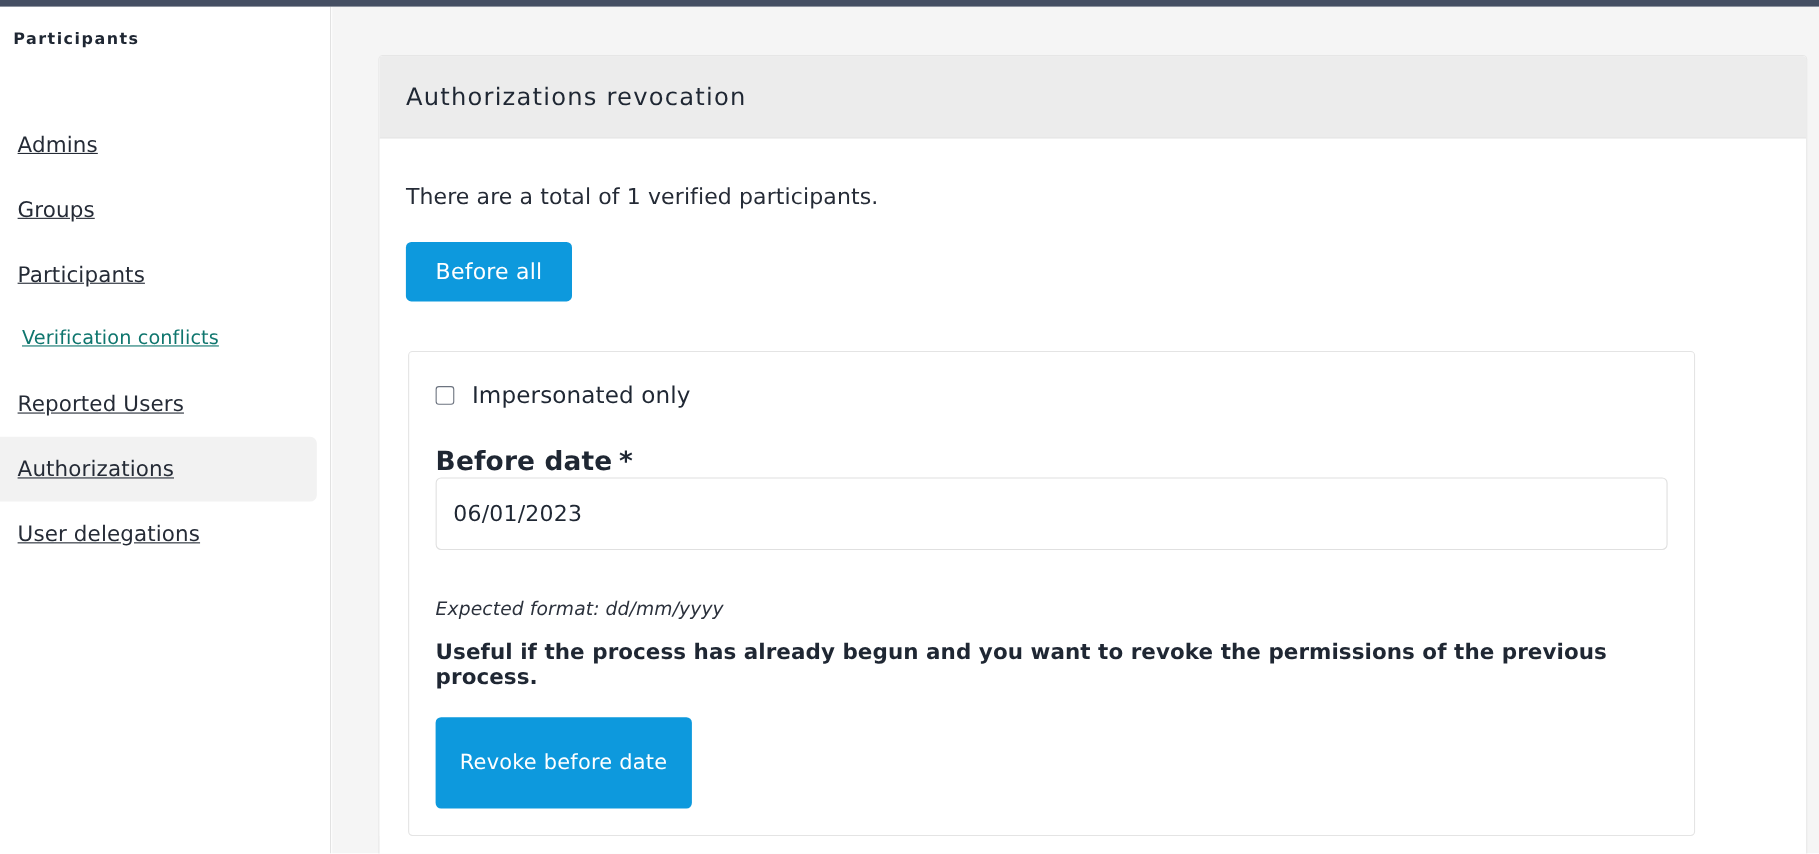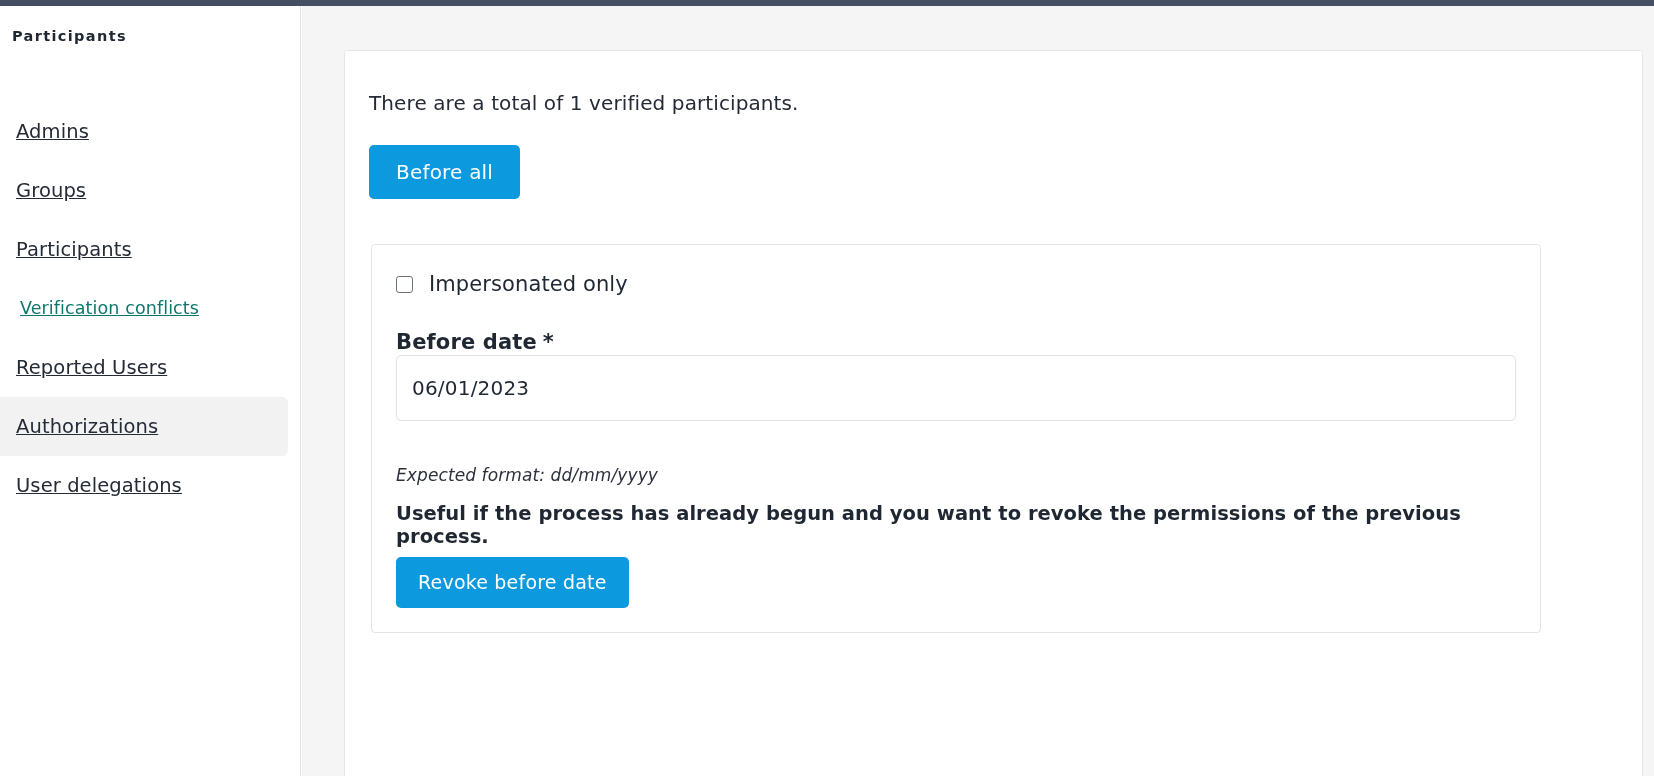--- a/index.html
+++ b/index.html
@@ -141,22 +141,22 @@
     font-size: 20px;
     font-family: "DejaVu Sans", "Liberation Sans", sans-serif;
     padding: 17px 27px;
     cursor: pointer;
     letter-spacing: 0.2px;
     line-height: 1;
   }
 
   .btn-small {
     font-size: 19px;
-    padding: 16px 22px;
-    margin-top: 0;
+    padding: 32px 22px;
+    margin-top: 16px;
   }
 
   
   .inner-panel {
     margin-top: 45px;
     margin-left: 2px;
     width: 1170px;
     border: 1px solid #e4e4e4;
     border-radius: 4px;
     background: #ffffff;
@@ -181,21 +181,21 @@
 
   .check-label {
     font-size: 21px;
     color: #1f2733;
     letter-spacing: 0.1px;
     cursor: pointer;
   }
 
   .field-label {
     margin-top: 34px;
-    font-size: 21px;
+    font-size: 24px;
     font-weight: bold;
     color: #1f2733;
     letter-spacing: 0.15px;
   }
 
   .field-label .req {
     font-weight: bold;
     margin-left: 6px;
   }
 
@@ -253,20 +253,23 @@
       <a class="nav-item" href="#">Reported Users</a>
       <a class="nav-item active" href="#">Authorizations</a>
       <a class="nav-item" href="#">User delegations</a>
     </nav>
   </aside>
 
   <main class="main">
 
     <section class="card">
 
+      <div class="card-header">
+        <h1 class="card-title">Authorizations revocation</h1>
+      </div>
 
       <div class="card-body">
 
         <p class="total-text">There are a total of 1 verified participants.</p>
 
         <button class="btn-primary">Before all</button>
 
         
         <div class="inner-panel">
 

